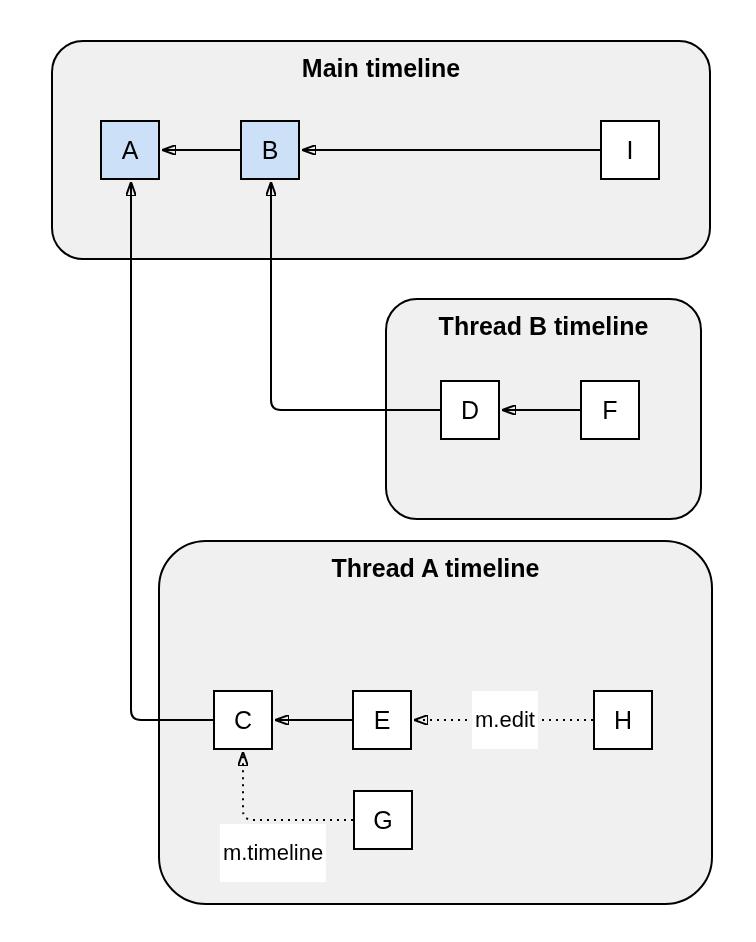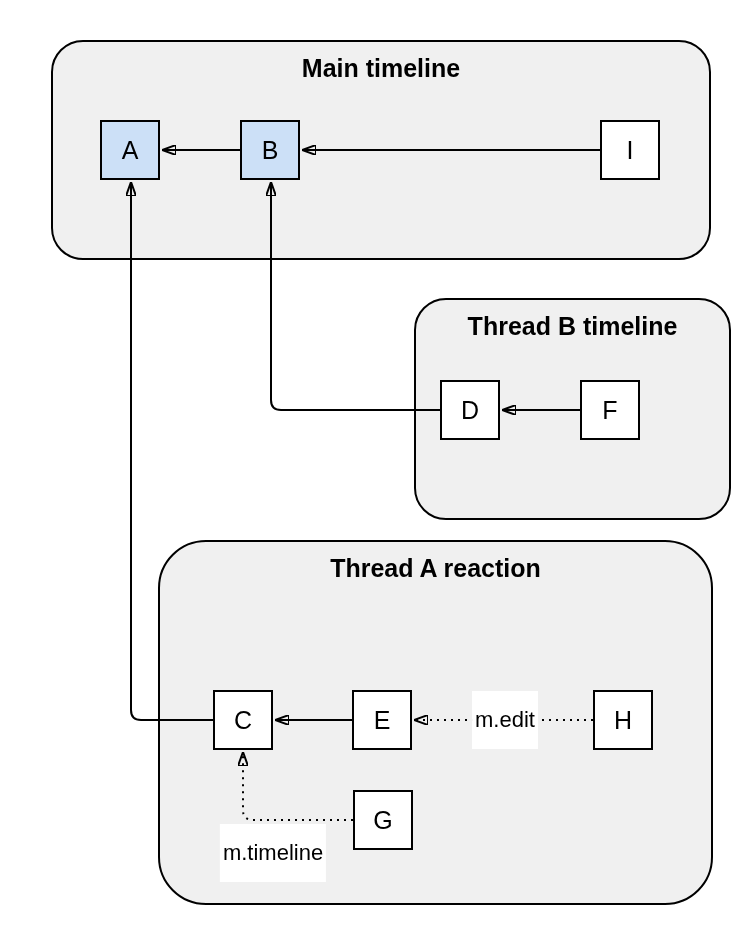--- a/index.html
+++ b/index.html
@@ -25,21 +25,21 @@
     position: absolute;
     left: 0;
     right: 0;
     top: 12px;
     text-align: center;
     font-weight: bold;
     font-size: 25px;
     color: #000000;
   }
   .container.main    { left: 40px;  top: 40px;  width: 660px; height: 220px; border-radius: 32px; margin-left: 11px; }
-  .container.threadB { left: 385px; top: 298px; width: 317px; height: 222px; border-radius: 32px; margin-left: 29px; }
+  .container.threadB { left: 385px; top: 298px; width: 317px; height: 222px; border-radius: 32px; }
   .container.threadA { left: 158px; top: 540px; width: 555px; height: 365px; border-radius: 48px; }
 
   .edges {
     position: absolute;
     left: 0; top: 0;
     width: 756px; height: 942px;
     pointer-events: none;
   }
   .edges path {
     fill: none;
@@ -92,21 +92,21 @@
 
 <div class="canvas">
 
   <div class="container main">
     <div class="title">Main timeline</div>
   </div>
   <div class="container threadB">
     <div class="title">Thread B timeline</div>
   </div>
   <div class="container threadA">
-    <div class="title">Thread A reaction</div>
+    <div class="title">Thread A timeline</div>
   </div>
 
   <svg class="edges" viewBox="0 0 756 942" xmlns="http://www.w3.org/2000/svg">
     <defs>
       <marker id="arrow" markerWidth="14" markerHeight="10" refX="13" refY="5" orient="auto" markerUnits="userSpaceOnUse">
         <path d="M 0 0 L 14 5 L 0 10 z" fill="#000000" stroke="none"></path>
       </marker>
     </defs>
     <path d="M 240 150 L 163 150" marker-end="url(#arrow)"></path>
     <path d="M 600 150 L 303 150" marker-end="url(#arrow)"></path>

